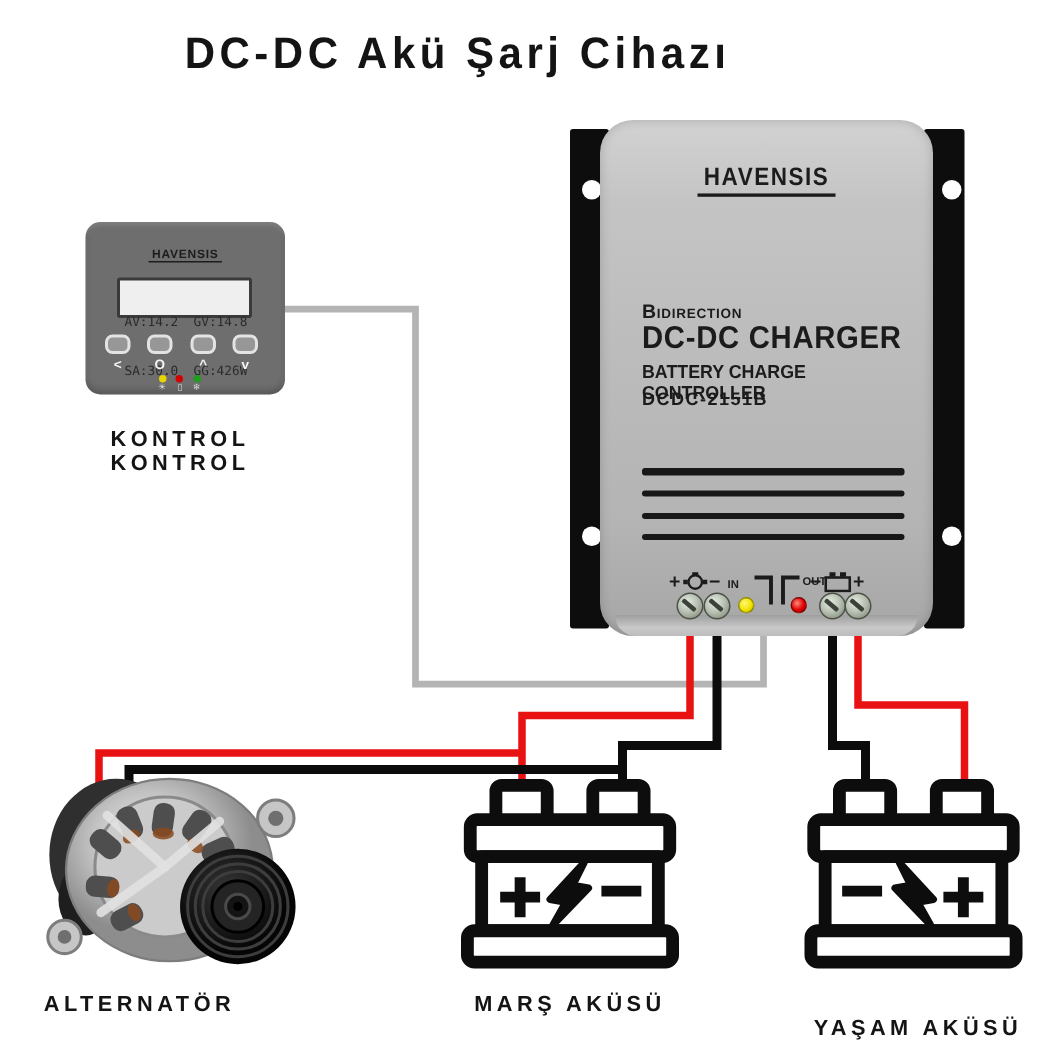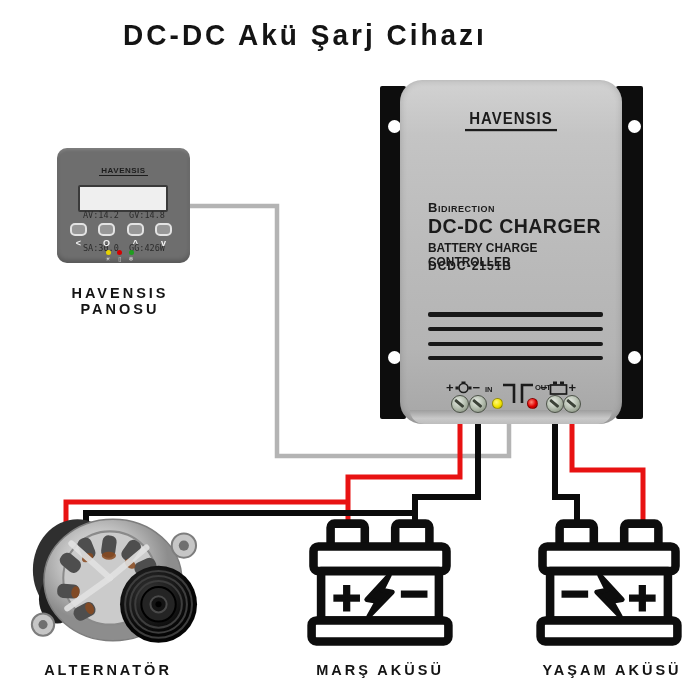--- a/index.html
+++ b/index.html
@@ -75,21 +75,21 @@
   .bat-mars{left:304px;top:516px;}
   .bat-yasam{left:533px;top:516px;transform:scaleX(-1);}
   .bat rect{fill:#ffffff;stroke:#0d0d0d;stroke-width:9;stroke-linejoin:round;}
   .bat text{font-family:"DejaVu Sans",sans-serif;font-size:40px;font-weight:bold;
             fill:#0d0d0d;stroke:#0d0d0d;stroke-width:3;text-anchor:middle;}
   .bolt{fill:#0d0d0d;stroke:#0d0d0d;stroke-width:5;stroke-linejoin:round;}
 
   
   .blabel{top:662px;width:170px;text-align:center;font-size:14.5px;font-weight:bold;
           letter-spacing:3px;color:#141414;}
-  .lab-alt{left:23px;} .lab-mars{left:295px;} .lab-yasam{left:527px;}
+  .lab-alt{left:8px;} .lab-mars{left:295px;} .lab-yasam{left:527px;margin-top:16px;}
 </style>
 </head>
 <body>
 
 <svg class="wires abs" viewBox="0 0 700 700">
   <polyline class="w-remote" points="186,206 277,206 277,456 509,456 509,419" stroke="#b4b4b4"></polyline>
   <polyline class="w-pos" points="460,419 460,477 348,477 348,532" stroke="#e81212"></polyline>
   <polyline class="w-pos" points="66,548 66,502 350,502" stroke="#e81212"></polyline>
   <polyline class="w-pos" points="572,419 572,470 643,470 643,530" stroke="#e81212"></polyline>
   <polyline class="w-neg" points="478,419 478,497 415,497 415,532" stroke="#0b0b0b"></polyline>
@@ -115,21 +115,21 @@
   <div class="abs psym" style="left:41px;">O</div>
   <div class="abs psym" style="left:70px;">^</div>
   <div class="abs psym" style="left:98px;">v</div>
   <div class="abs pled" style="left:49px;background:#e8d400;"></div>
   <div class="abs pled" style="left:60px;background:#d40000;"></div>
   <div class="abs pled" style="left:72px;background:#1f9e1f;"></div>
   <div class="abs picon" style="left:45px;">☀</div>
   <div class="abs picon" style="left:57px;">▯</div>
   <div class="abs picon" style="left:68px;">❄</div>
 </div>
-<div class="abs clabel">HAVENSIS PANOSU</div>
+<div class="abs clabel">KONTROL KONTROL</div>
 
 <div class="abs bracket bracket-l">
   <div class="hole" style="left:8px;top:34px;"></div>
   <div class="hole" style="left:8px;top:265px;"></div>
 </div>
 <div class="abs bracket bracket-r">
   <div class="hole" style="left:12px;top:34px;"></div>
   <div class="hole" style="left:12px;top:265px;"></div>
 </div>
 

